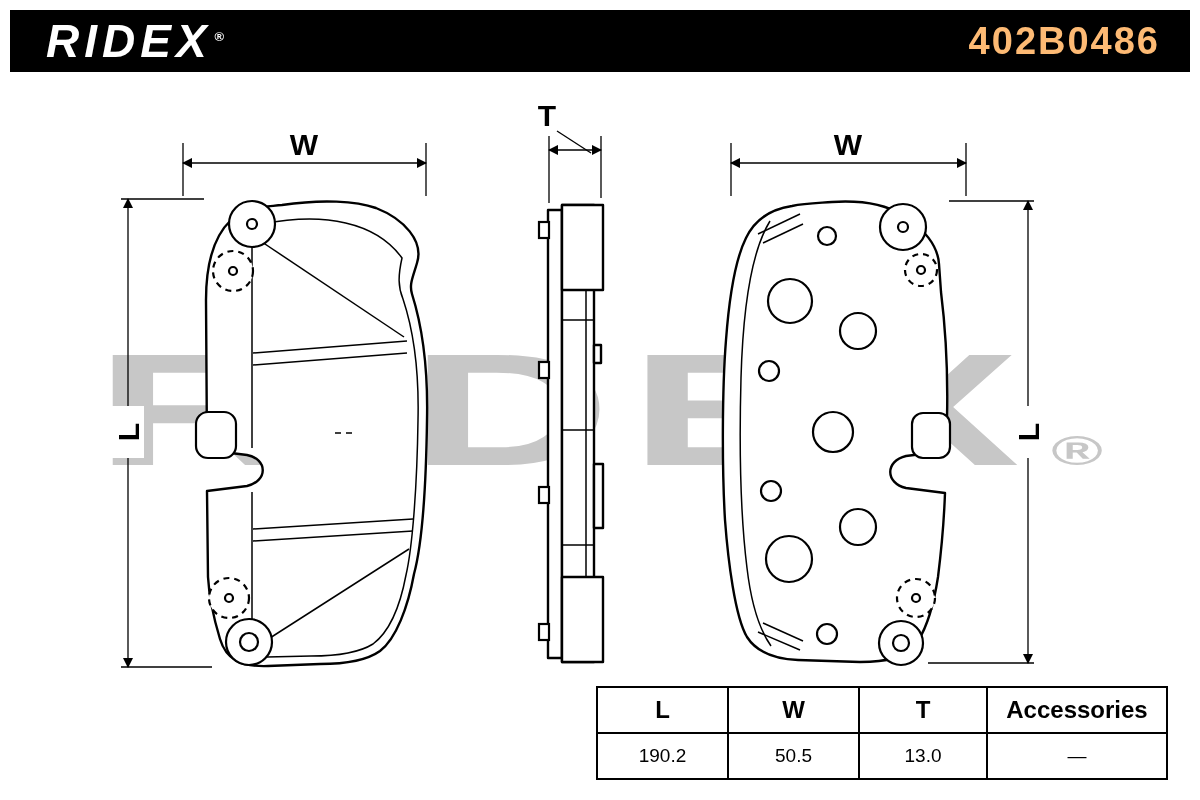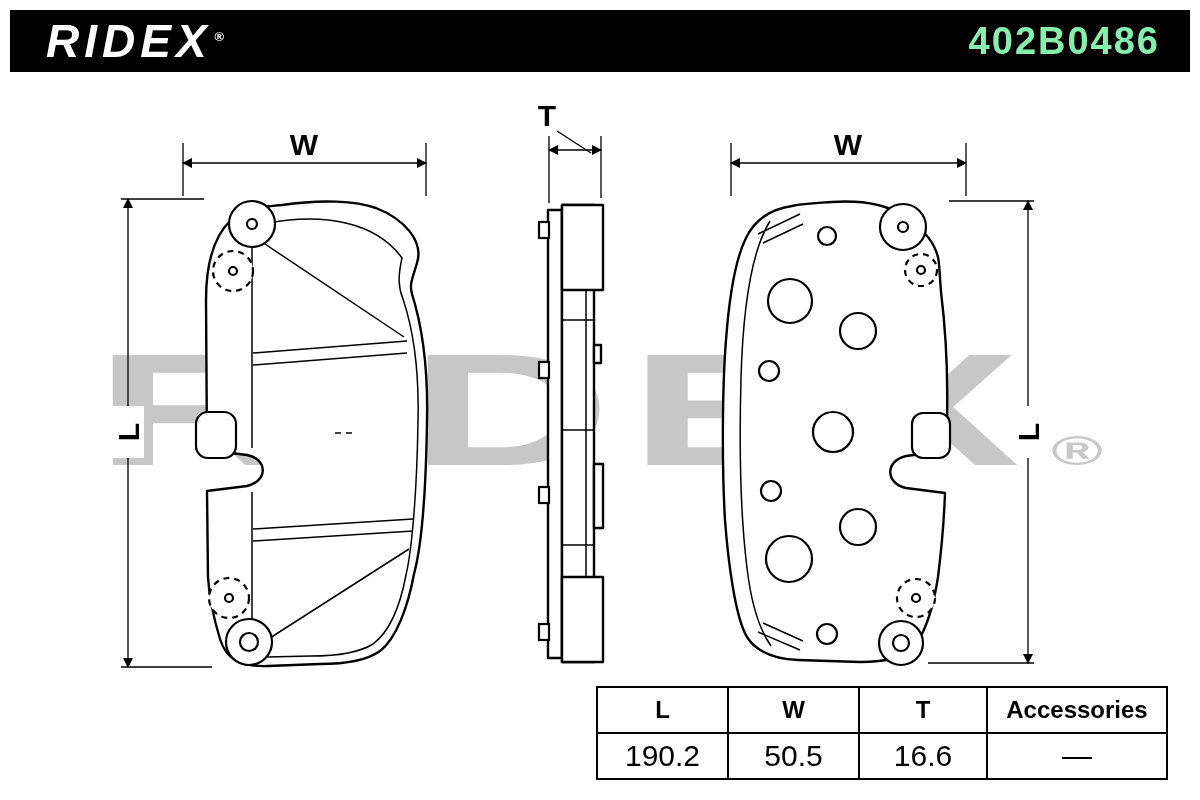--- a/index.html
+++ b/index.html
@@ -7,21 +7,21 @@
     width:1200px;height:800px;position:relative;overflow:hidden;
     background:#fff;font-family:"Liberation Sans",sans-serif;
   }
   .header{
     position:absolute;left:10px;top:10px;right:10px;height:62px;background:#000;
     display:flex;align-items:center;justify-content:space-between;
     padding:0 30px 0 36px;z-index:3;gap:10px;
   }
   .brand{color:#fff;font-size:46px;font-weight:bold;letter-spacing:5px;line-height:1;font-style:italic;}
   .brand .reg{font-size:13px;vertical-align:super;letter-spacing:0;margin-left:3px;font-style:normal;}
-  .partno{color:#86efac;font-size:38px;font-weight:bold;letter-spacing:2px;}
+  .partno{color:#fdba74;font-size:38px;font-weight:bold;letter-spacing:2px;}
   .watermark{
     position:absolute;left:94px;top:330px;z-index:1;white-space:nowrap;
     font-weight:bold;font-size:160px;line-height:160px;letter-spacing:10px;
     color:#c7c7c7;transform:scaleX(1.75);transform-origin:left center;
   }
   .watermark .reg{font-size:40px;letter-spacing:0;margin-left:8px;}
   svg.drawing{position:absolute;left:0;top:0;z-index:2;}
   .outline{fill:#fff;stroke:#000;stroke-width:2.4;stroke-linejoin:round;}
   .detail{fill:none;stroke:#000;stroke-width:1.5;}
   .dash{stroke-dasharray:6 5;}
@@ -30,21 +30,21 @@
   .dimlabel{font-weight:bold;font-size:30px;font-family:"Liberation Sans",sans-serif;fill:#000;}
   .dim-table{
     position:absolute;left:596px;top:686px;z-index:3;background:#fff;
     border-collapse:collapse;table-layout:fixed;
   }
   .dim-table th,.dim-table td{
     border:2px solid #000;text-align:center;vertical-align:middle;
     height:44px;padding:0;
   }
   .dim-table th{font-size:24px;font-weight:bold;}
-  .dim-table td{font-size:30px;}
+  .dim-table td{font-size:19px;}
 </style>
 </head>
 <body>
 
 <div class="header">
   <div class="brand">
     <span>RIDEX</span><span class="reg">®</span>
   </div>
   <div class="partno">402B0486</div>
 </div>
@@ -196,17 +196,17 @@
   <tbody>
     <tr>
       <th>L</th>
       <th>W</th>
       <th>T</th>
       <th>Accessories</th>
     </tr>
     <tr>
       <td>190.2</td>
       <td>50.5</td>
-      <td>16.6</td>
+      <td>13.0</td>
       <td>—</td>
     </tr>
   </tbody>
 </table>
 
 </body></html>

